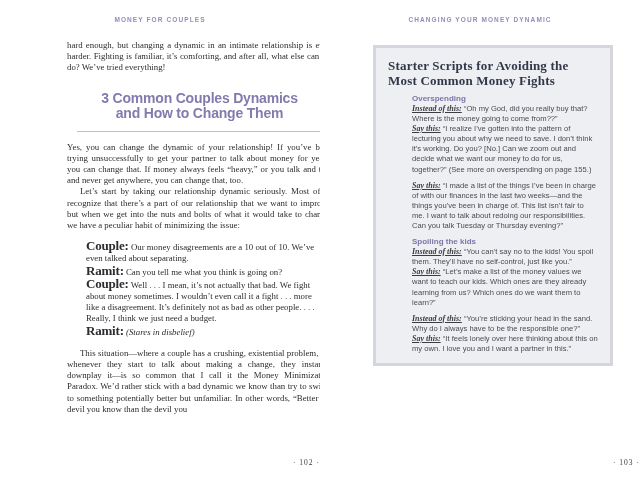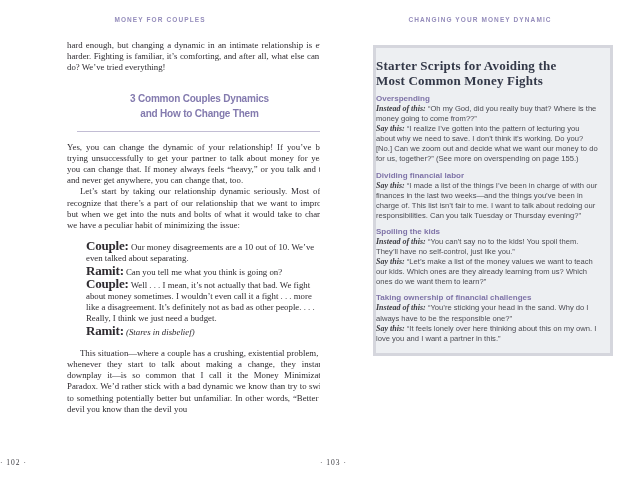--- a/index.html
+++ b/index.html
@@ -16,40 +16,40 @@
   .running-head {
     position: absolute; top: 16px; left: 0; right: 0;
     text-align: center;
     font-family: "Liberation Sans", sans-serif;
     font-size: 6.5px; font-weight: bold;
     letter-spacing: 1.1px;
     color: #948cbb;
   }
   .page-number {
     position: absolute; bottom: 13px; left: 0; right: 0;
-    text-align: left;
+    text-align: right;
     font-size: 7.5px; color: #3a3a40; letter-spacing: 1px;
   }
 
   
   .left-body {
     position: absolute; top: 40px; left: 47px; width: 265px;
     font-size: 8.8px; line-height: 11.2px; color: #2e2b30;
     text-align: justify;
     margin-left: 20px;
   }
   .para { text-align: justify; }
   .para.indent { text-indent: 13px; }
 
   .section-heading {
     margin-top: 17px;
     text-align: center;
     font-family: "Liberation Sans", sans-serif;
     font-weight: bold;
-    font-size: 10px; line-height: 15.5px;
+    font-size: 14px; line-height: 15.5px;
     letter-spacing: -0.2px;
     color: #837aae;
   }
   .section-heading span { display: block; }
   .heading-rule {
     margin: 9px auto 0 auto;
     width: 246px; height: 0;
     border-top: 1px solid #c2bdd4;
   }
   .after-rule { margin-top: 10px; }
@@ -66,47 +66,47 @@
     color: #2e2b30;
   }
   .stage-direction { font-style: italic; }
   .para.last { margin-top: 10px; }
 
   
   .script-box {
     position: absolute; top: 45px; left: 53px; width: 240px;
     background: #edeff2;
     border: 3px solid #d5d6dd;
-    padding: 10px 12px 9px 0;
+    padding: 10px 12px 9px 12px;
   }
   .box-title {
     font-family: "Liberation Serif", serif;
     font-weight: bold;
     font-size: 13px; line-height: 15px;
     letter-spacing: 0.2px;
     color: #333848;
   }
   .box-title span { display: block; }
-  .box-section { margin-top: 6px; }
+  .box-section { margin-top: 6px; margin-left: 24px; }
   .box-section-heading {
     font-family: "Liberation Sans", sans-serif;
     font-weight: bold; font-size: 8px;
     color: #7f74a8;
     margin-bottom: 1px;
   }
   .box-text {
     font-family: "Liberation Sans", sans-serif;
     font-size: 7.6px; line-height: 10.1px;
     color: #4b4b52;
     text-align: left;
   }
   .script-label {
     font-family: "Liberation Serif", serif;
     font-weight: bold; font-style: italic;
-    font-size: 8px; color: #3c3c42;
+    font-size: 8px; color: #3c3c42; text-decoration: underline;
   }
 </style>
 </head>
 <body>
 
 <div class="spread">
 
   <div class="page">
     <div class="running-head">MONEY FOR COUPLES</div>
 
@@ -144,32 +144,30 @@
         <span>Most Common Money Fights</span>
       </h3>
 
       <div class="box-section">
         <div class="box-section-heading">Overspending</div>
         <p class="box-text"><span class="script-label">Instead of this:</span> <span>“Oh my God, did you really buy that? Where is the money going to come from??”</span></p>
         <p class="box-text"><span class="script-label">Say this:</span> <span>“I realize I’ve gotten into the pattern of lecturing you about why we need to save. I don’t think it’s working. Do you? [No.] Can we zoom out and decide what we want our money to do for us, together?” (See more on overspending on page 155.)</span></p>
       </div>
 
       <div class="box-section">
-        <div class="box-section-heading">Dividing financial labor</div>
         <p class="box-text"><span class="script-label">Say this:</span> <span>“I made a list of the things I’ve been in charge of with our finances in the last two weeks—and the things you’ve been in charge of. This list isn’t fair to me. I want to talk about redoing our responsibilities. Can you talk Tuesday or Thursday evening?”</span></p>
       </div>
 
       <div class="box-section">
         <div class="box-section-heading">Spoiling the kids</div>
         <p class="box-text"><span class="script-label">Instead of this:</span> <span>“You can’t say no to the kids! You spoil them. They’ll have no self-control, just like you.”</span></p>
         <p class="box-text"><span class="script-label">Say this:</span> <span>“Let’s make a list of the money values we want to teach our kids. Which ones are they already learning from us? Which ones do we want them to learn?”</span></p>
       </div>
 
       <div class="box-section">
-        <div class="box-section-heading">Taking ownership of financial challenges</div>
         <p class="box-text"><span class="script-label">Instead of this:</span> <span>“You’re sticking your head in the sand. Why do I always have to be the responsible one?”</span></p>
         <p class="box-text"><span class="script-label">Say this:</span> <span>“It feels lonely over here thinking about this on my own. I love you and I want a partner in this.”</span></p>
       </div>
     </div>
 
     <div class="page-number">· 103 ·</div>
   </div>
 
 </div>
 

